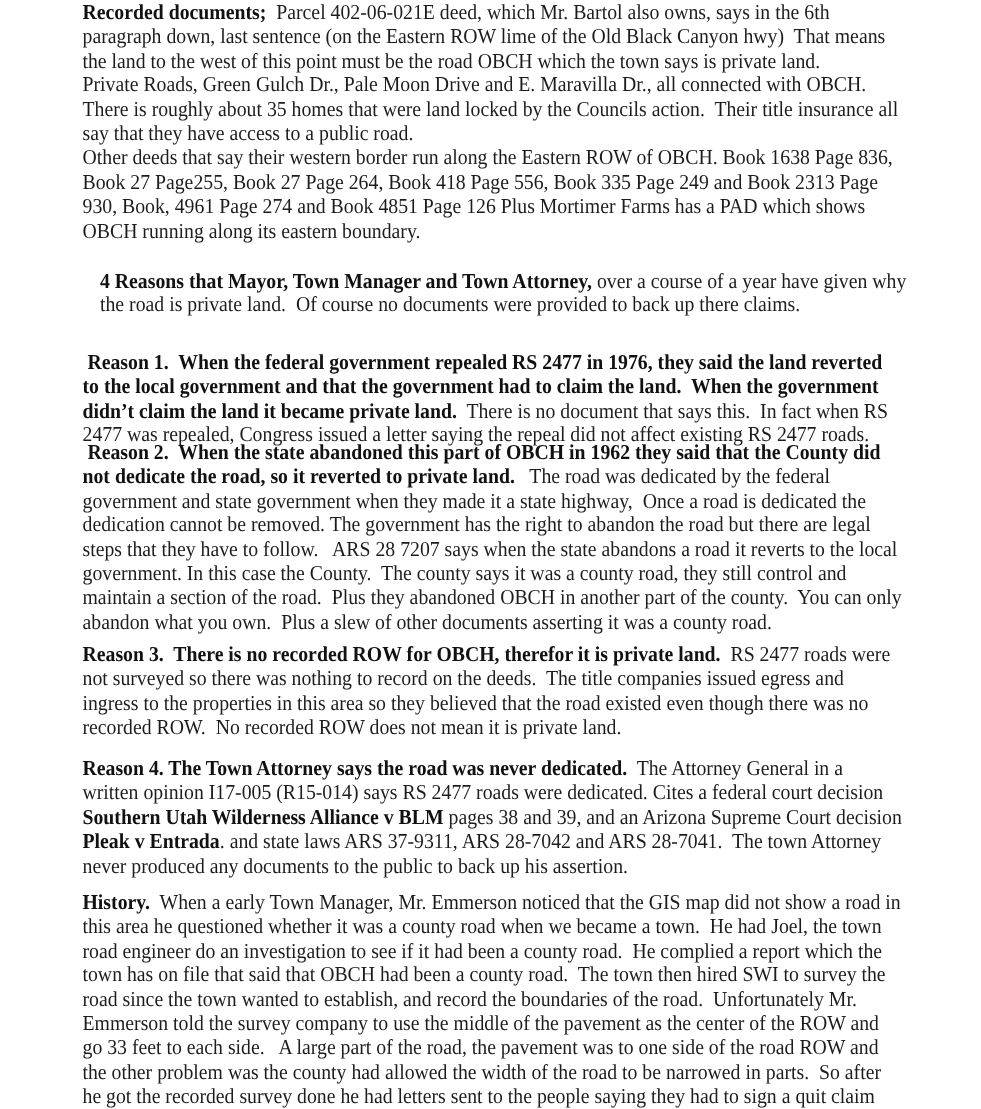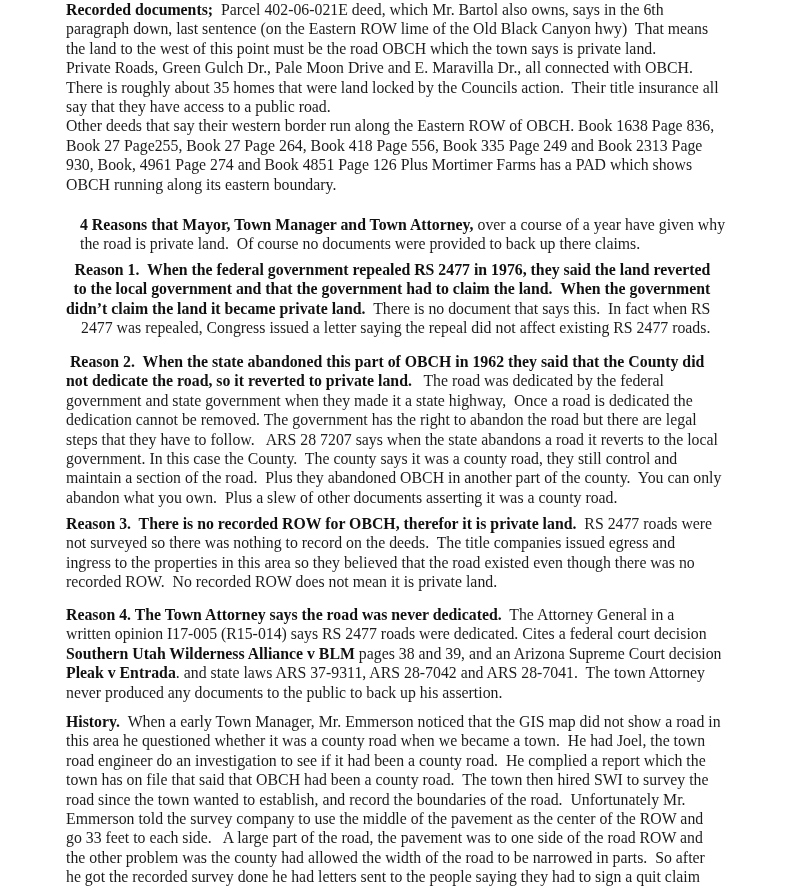--- a/index.html
+++ b/index.html
@@ -33,21 +33,21 @@
       <span class="line" style="transform: scaleX(0.93);"><span style="white-space: pre;">say that they have access to a public road.</span></span>
       <span class="line" style="transform: scaleX(0.93);"><span style="white-space: pre;">Other deeds that say their western border run along the Eastern ROW of OBCH. Book 1638 Page 836,</span></span>
       <span class="line" style="transform: scaleX(0.93);"><span style="white-space: pre;">Book 27 Page255, Book 27 Page 264, Book 418 Page 556, Book 335 Page 249 and Book 2313 Page</span></span>
       <span class="line" style="transform: scaleX(0.93);"><span style="white-space: pre;">930, Book, 4961 Page 274 and Book 4851 Page 126 Plus Mortimer Farms has a PAD which shows</span></span>
       <span class="line" style="transform: scaleX(0.93);"><span style="white-space: pre;">OBCH running along its eastern boundary.</span></span>
     </div>
     <div class="para" style="position: absolute; left: 14px; top: 215px;">
       <span class="line" style="transform: scaleX(0.93);"><b style="white-space: pre;">4 Reasons that Mayor, Town Manager and Town Attorney,</b><span style="white-space: pre;"> over a course of a year have given why</span></span>
       <span class="line" style="transform: scaleX(0.93);"><span style="white-space: pre;">the road is private land.  Of course no documents were provided to back up there claims.</span></span>
     </div>
-    <div class="para" style="position: absolute; left: 0px; top: 260px; text-align: right;">
+    <div class="para" style="position: absolute; left: 0px; top: 280px;">
       <span class="line" style="transform: scaleX(0.93);"><b style="white-space: pre;"> Reason 1.  When the federal government repealed RS 2477 in 1976, they said the land reverted</b><span style="white-space: pre;"></span></span>
       <span class="line" style="transform: scaleX(0.93);"><b style="white-space: pre;">to the local government and that the government had to claim the land.  When the government</b><span style="white-space: pre;"></span></span>
       <span class="line" style="transform: scaleX(0.93);"><b style="white-space: pre;">didn’t claim the land it became private land.</b><span style="white-space: pre;">  There is no document that says this.  In fact when RS</span></span>
       <span class="line" style="transform: scaleX(0.93);"><span style="white-space: pre;">2477 was repealed, Congress issued a letter saying the repeal did not affect existing RS 2477 roads.</span></span>
     </div>
     <div class="para" style="position: absolute; left: 0px; top: 352px;">
       <span class="line" style="transform: scaleX(0.93);"><b style="white-space: pre;"> Reason 2.  When the state abandoned this part of OBCH in 1962 they said that the County did</b><span style="white-space: pre;"></span></span>
       <span class="line" style="transform: scaleX(0.93);"><b style="white-space: pre;">not dedicate the road, so it reverted to private land.</b><span style="white-space: pre;">   The road was dedicated by the federal</span></span>
       <span class="line" style="transform: scaleX(0.93);"><span style="white-space: pre;">government and state government when they made it a state highway,  Once a road is dedicated the</span></span>
       <span class="line" style="transform: scaleX(0.93);"><span style="white-space: pre;">dedication cannot be removed. The government has the right to abandon the road but there are legal</span></span>

